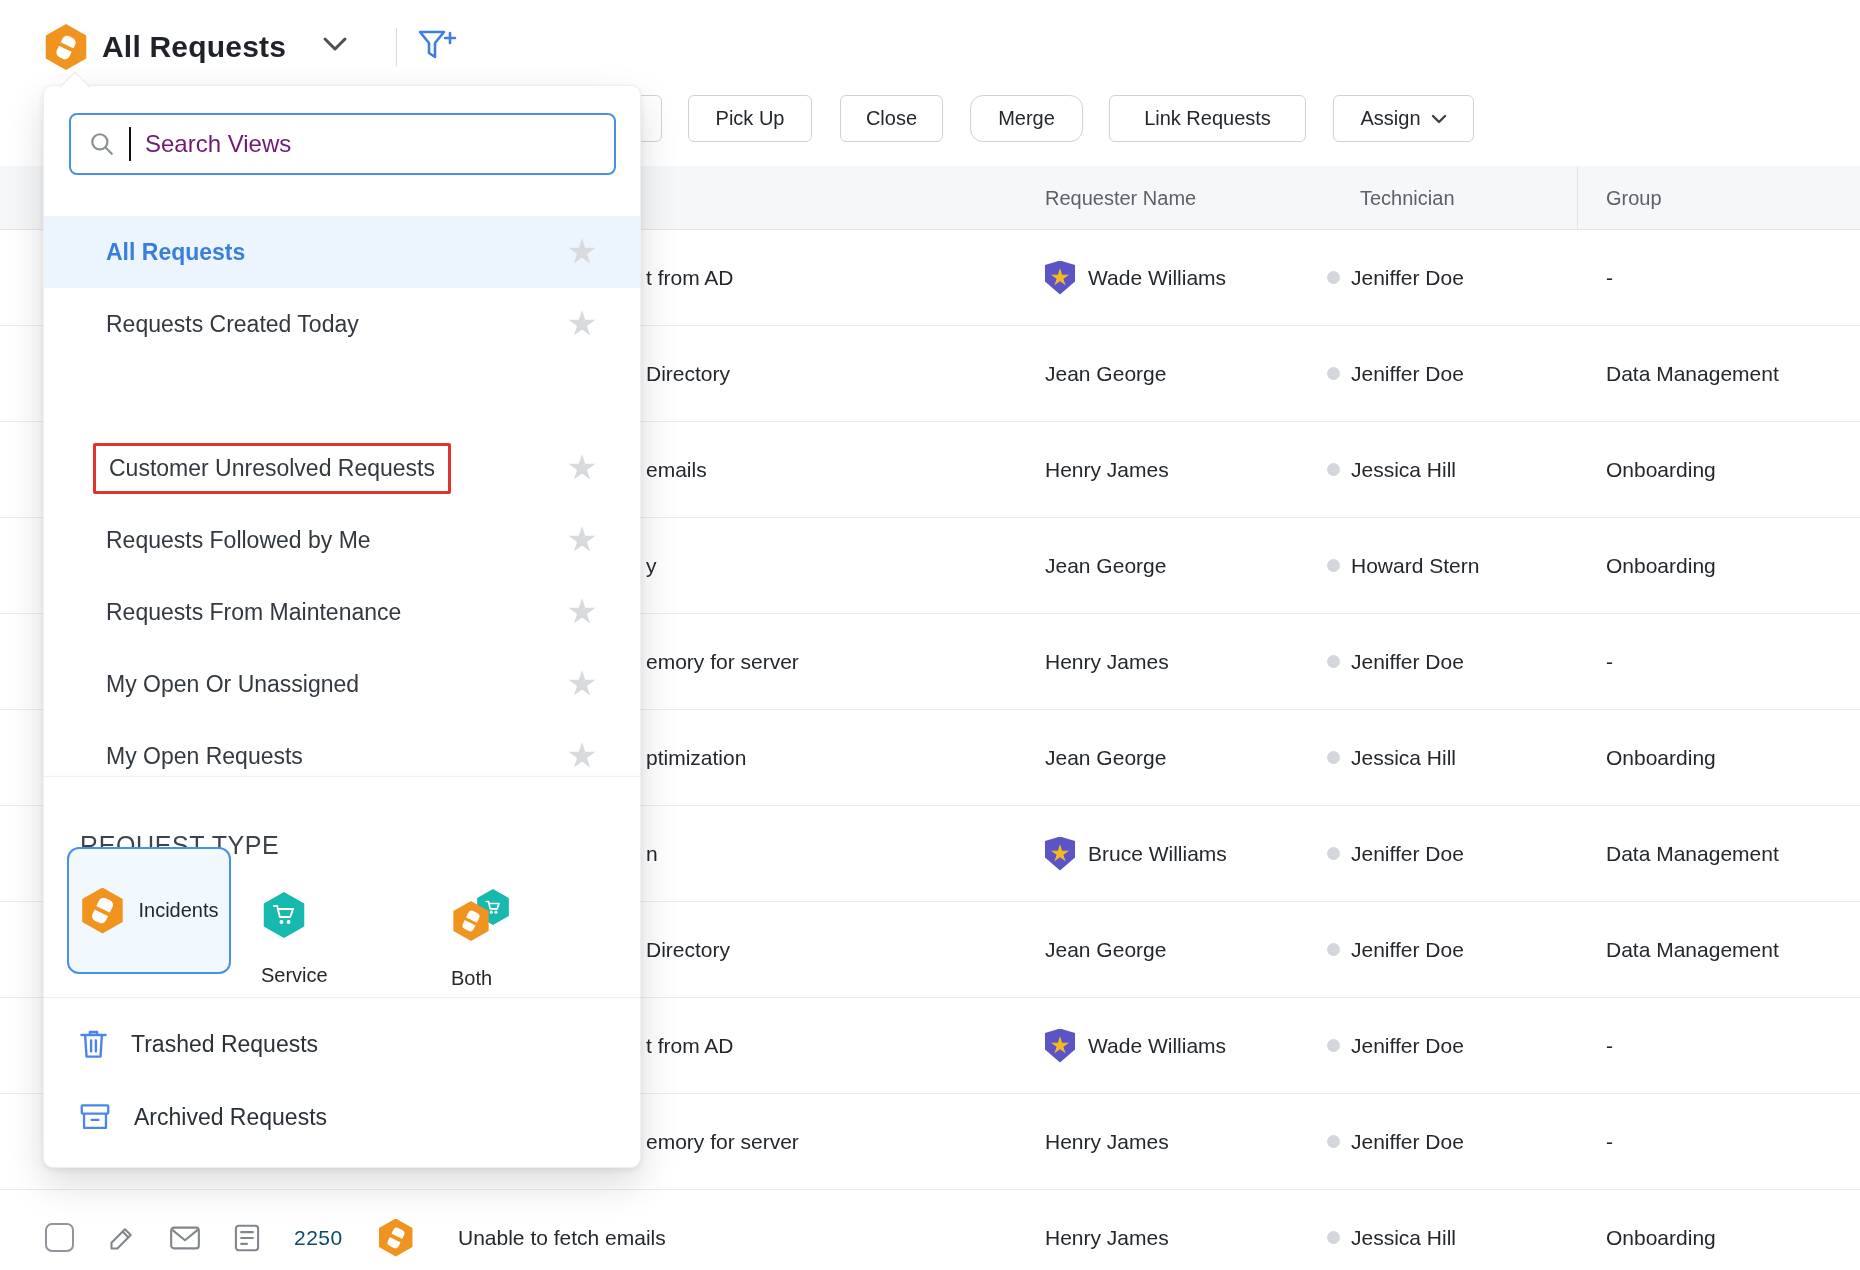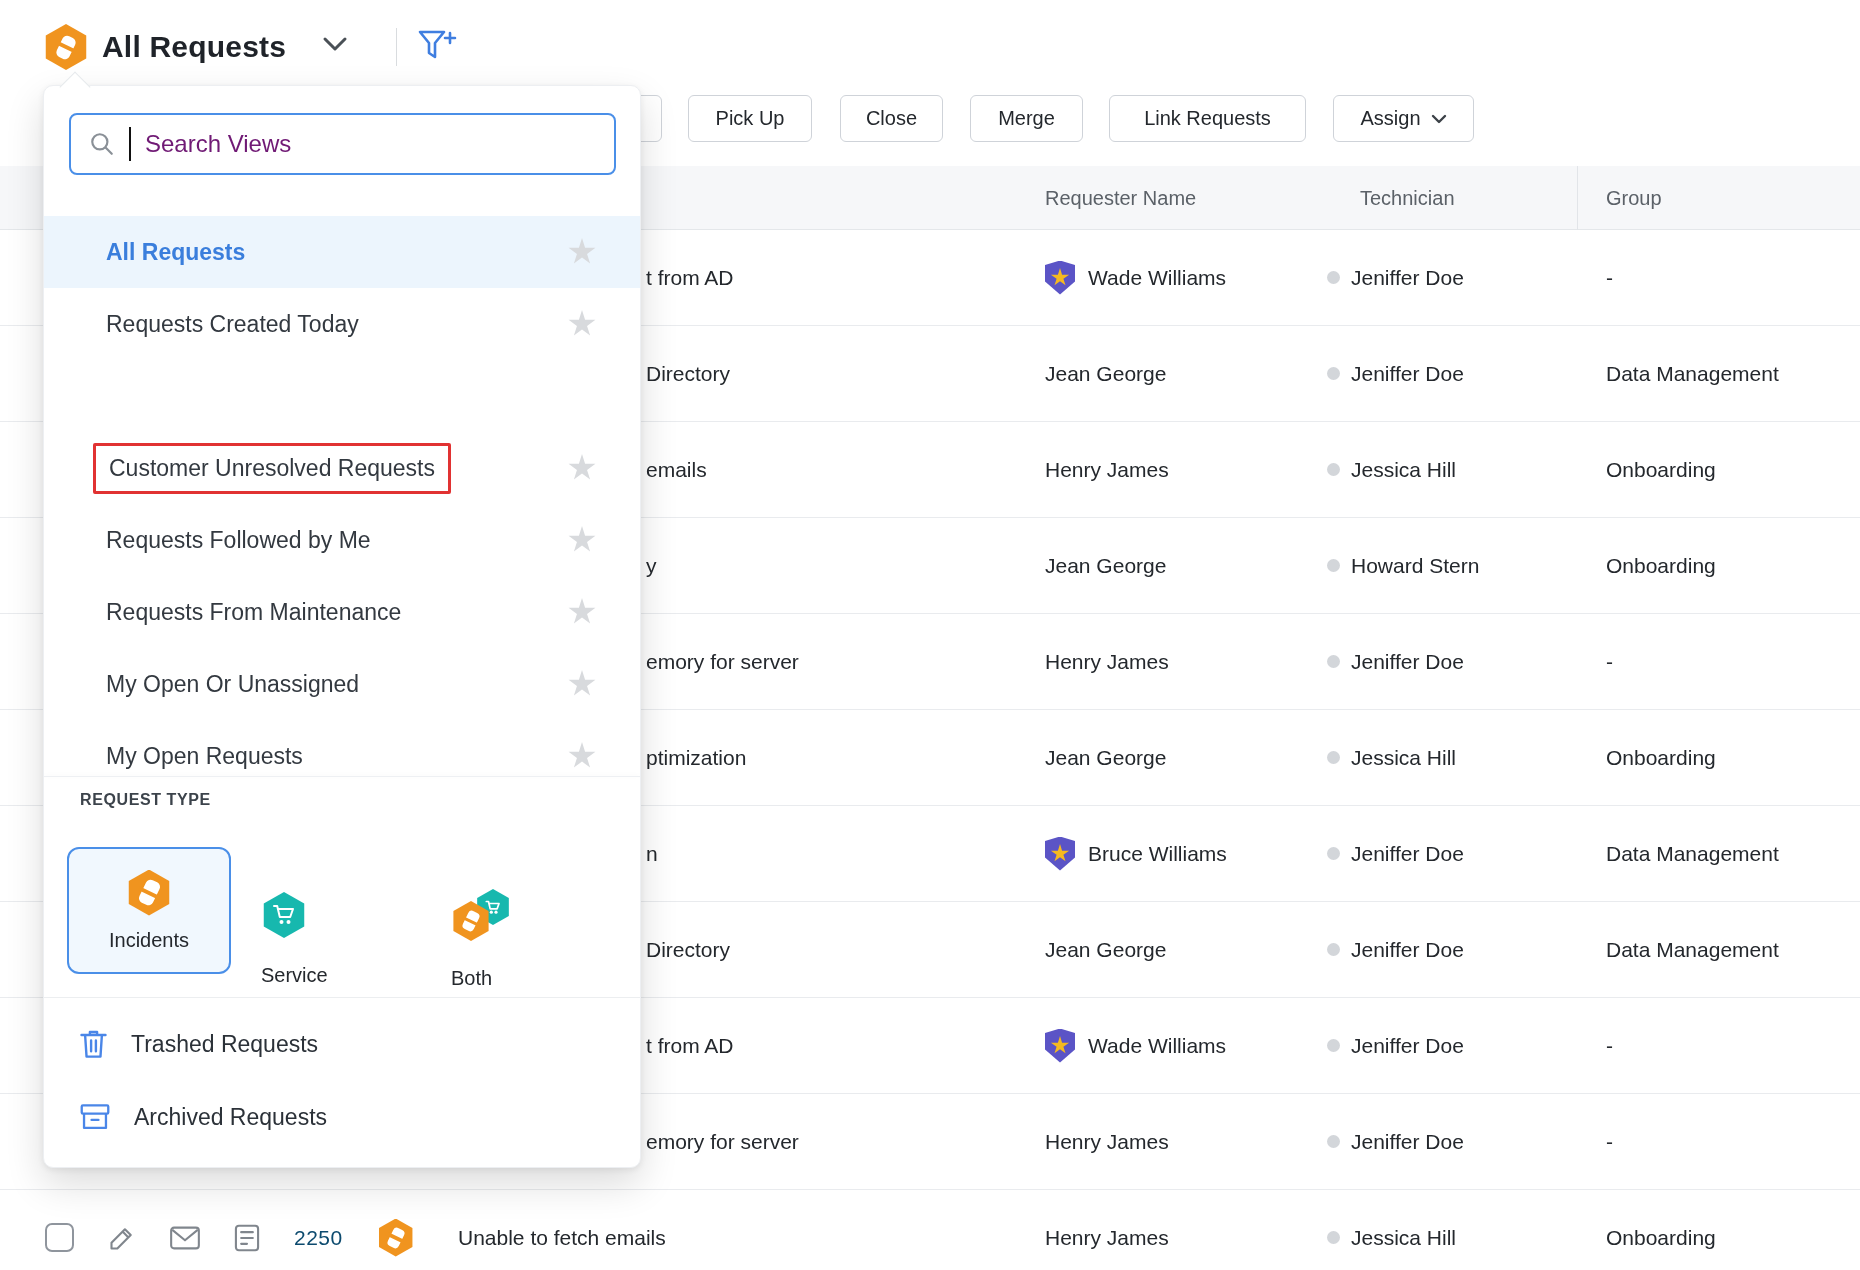--- a/index.html
+++ b/index.html
@@ -89,26 +89,26 @@
     display:flex; align-items:center; padding-left:62px;
     font-size:23px; color:#333940; cursor:pointer;
   }
   .vitem.sel { background:#ecf5fd; color:#3A7EDC; font-weight:bold; }
   .vitem .fav {
     position:absolute; right:44px; width:28px; height:28px; background:#D8DADD;
   }
   .redbox { border:3px solid #E13232; border-radius:2px; padding:9px 13px; margin-left:-13px; }
 
   .sec-div { position:absolute; left:0; top:690px; width:596px; height:1px; background:#eef0f3; box-shadow:0 -1px 4px rgba(0,0,0,.05); }
-  .sec-label { position:absolute; left:36px; top:705px; font-size:16px; font-weight:bold; color:#3c434b; letter-spacing:.6px; }
+  .sec-label { position:absolute; left:36px; top:745px; font-size:25px; font-weight:normal; color:#3c434b; letter-spacing:.6px; }
 
   .card-inc {
     position:absolute; left:23px; top:761px; width:164px; height:127px;
     border:2px solid #4A8FE8; border-radius:12px; background:#f1f8fe;
-    display:flex; flex-direction:column; align-items:center; justify-content:center; gap:13px; cursor:pointer;
+    display:flex; flex-direction:row; align-items:center; justify-content:center; gap:13px; cursor:pointer;
   }
   .opt { position:absolute; top:790px; width:160px; height:127px; display:flex; flex-direction:column; align-items:flex-start; justify-content:center; gap:26px; cursor:pointer; }
   .opt-service { left:217px; }
   .opt-both { left:407px; }
   .type-hex { width:46px; height:46px; }
   .type-label { font-size:20px; color:#24282d; }
   .both-wrap { position:relative; width:60px; height:52px; }
   .both-wrap .hex-back { position:absolute; right:0; top:0; width:36px; height:36px; z-index:1; }
   .both-wrap .hex-front { position:absolute; left:0; bottom:0; width:40px; height:40px; z-index:2; }
   .both-wrap .bolt { width:12px; height:20px; border-radius:4px; }
@@ -120,21 +120,21 @@
   .flink-archive { top:1009px; }
 
   svg { display:block; }
 </style>
 </head>
 <body>
 
 <div class="btn" style="left:560px; width:102px;"></div>
 <button class="btn" style="left:688px; width:124px;">Pick Up</button>
 <button class="btn" style="left:840px; width:103px;">Close</button>
-<button class="btn" style="left:970px; width:113px;">Merge</button>
+<button class="btn" style="left:970px; width:113px;border-radius:13px;">Merge</button>
 <button class="btn" style="left:1109px; width:197px;">Link Requests</button>
 <button class="btn" style="left:1333px; width:141px;">
   <span>Assign</span>
   <svg width="16" height="10" viewBox="0 0 16 10">
       <path d="M2 2l6 6 6-6" fill="none" stroke="#3c4248" stroke-width="2.4" stroke-linecap="round" stroke-linejoin="round"></path>
     </svg>
 </button>
 
 <div class="thead">
   <div class="th" style="left:1045px;">Requester Name</div>

